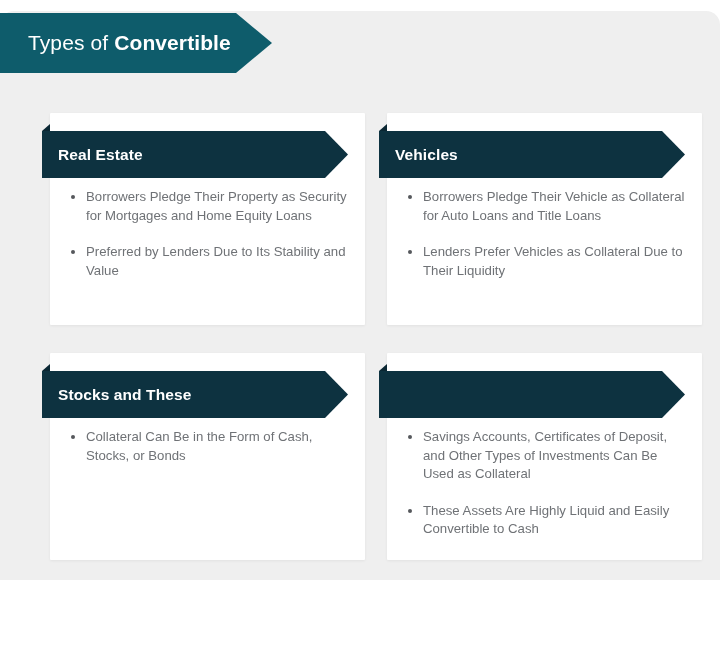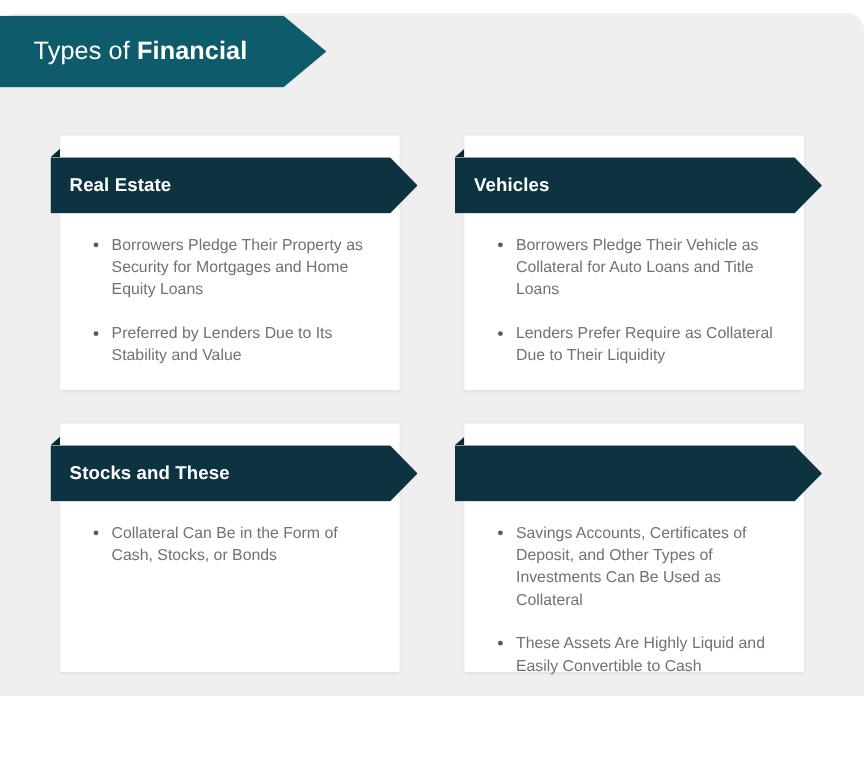--- a/index.html
+++ b/index.html
@@ -62,20 +62,21 @@
   }
   .title-text .light { font-weight: 400; }
   .title-text .bold  { font-weight: 700; margin-left: 6px; }
 
   
   .card {
     position: absolute;
     background: #ffffff;
     border-radius: 1px;
     box-shadow: 0 1px 3px rgba(0,0,0,0.06);
+    padding-left: 32px;
   }
   .card.c1 { left: 50px;  top: 113px; width: 283px; height: 212px; }
   .card.c2 { left: 387px; top: 113px; width: 283px; height: 212px; }
   .card.c3 { left: 50px;  top: 353px; width: 283px; height: 207px; }
   .card.c4 { left: 387px; top: 353px; width: 283px; height: 207px; }
 
   
   .card-header {
     position: absolute;
     left: -8px;
@@ -114,21 +115,21 @@
     letter-spacing: 0.1px;
     white-space: nowrap;
   }
 
   
   .bullets {
     position: absolute;
     left: 12px;
     right: 16px;
     top: 74px;
-    margin: 8px;
+    margin: 1px;
     padding: 0;
     list-style: none;
   }
   .bullets li {
     position: relative;
     padding-left: 23px;
     margin-bottom: 18px;
     color: #6f7276;
     font-size: 13.2px;
     line-height: 18.5px;
@@ -182,21 +183,21 @@
 <body>
 
 <div id="infographic">
 
   <div class="panel-bg"></div>
 
   <div class="title-ribbon">
     <div class="shape"></div>
     <div class="title-text">
       <span class="light">Types of</span>
-      <span class="bold">Financial</span>
+      <span class="bold">Convertible</span>
     </div>
   </div>
 
   <div class="card c1">
     <div class="card-header">
       <div class="fold"></div>
       <div class="hdr-shape"></div>
       <div class="hdr-text">Real Estate</div>
     </div>
     <ul class="bullets">
@@ -217,21 +218,21 @@
       <div class="hdr-shape"></div>
       <div class="hdr-text">Vehicles</div>
     </div>
     <ul class="bullets">
       <li>
         <span class="dot"></span>
         <span>Borrowers Pledge Their Vehicle as Collateral for Auto Loans and Title Loans</span>
       </li>
       <li>
         <span class="dot"></span>
-        <span>Lenders Prefer Require as Collateral Due to Their Liquidity</span>
+        <span>Lenders Prefer Vehicles as Collateral Due to Their Liquidity</span>
       </li>
     </ul>
   </div>
 
   <div class="card c3">
     <div class="card-header">
       <div class="fold"></div>
       <div class="hdr-shape"></div>
       <div class="hdr-text">Stocks and These</div>
     </div>

